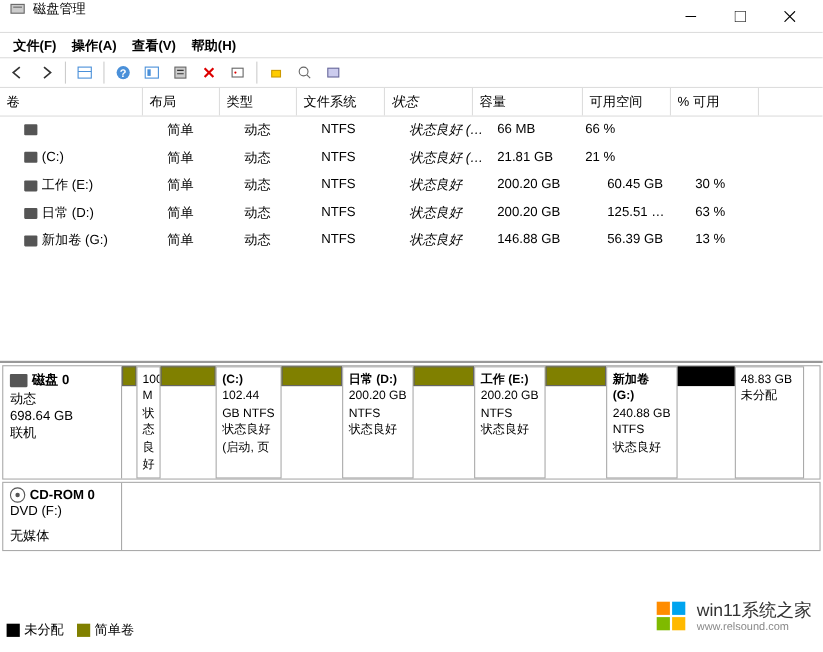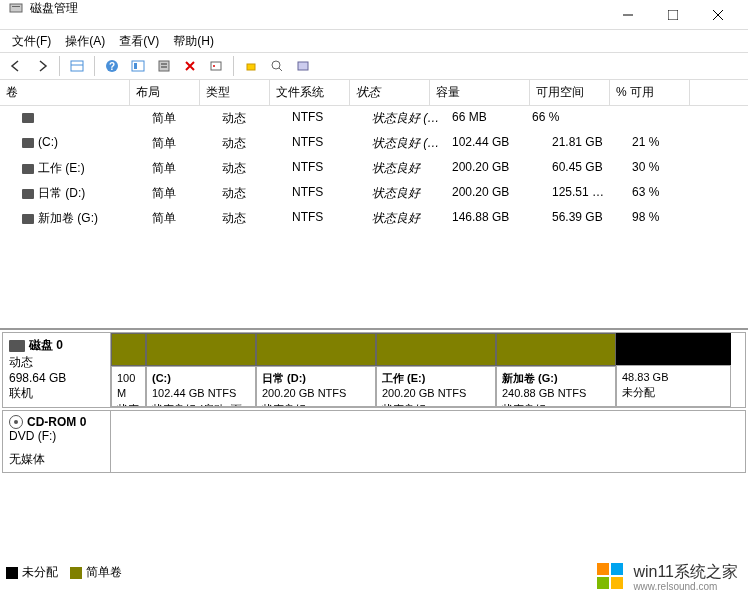--- a/index.html
+++ b/index.html
@@ -6,21 +6,21 @@
     body { font-family: "Microsoft YaHei", "Segoe UI", sans-serif; font-size: 12px; background: #fff; width: 748px; height: 593px; overflow: hidden; position: relative; }
     
     
     .titlebar { height: 30px; display: flex; align-items: flex-start; padding: 0 8px; border-bottom: 1px solid #ddd; }
     .titlebar-icon { width: 16px; height: 16px; margin-right: 6px; display: inline-flex; align-items: center; justify-content: center; }
     .titlebar-title { flex: 1; font-size: 12px; }
     .window-controls { display: flex; }
     .window-btn { width: 45px; height: 30px; display: flex; align-items: center; justify-content: center; cursor: default; }
     
     
-    .menubar { height: 22px; display: flex; align-items: center; padding: 0 6px; gap: 2px; }
+    .menubar { height: 22px; display: flex; align-items: center; padding: 0 6px; gap: 2px; font-weight: bold; }
     .menu-item { padding: 2px 6px; cursor: default; }
     
     
     .toolbar { height: 28px; display: flex; align-items: center; padding: 0 4px; gap: 2px; border-top: 1px solid #ddd; border-bottom: 1px solid #ddd; }
     .tool-btn { width: 24px; height: 24px; display: flex; align-items: center; justify-content: center; cursor: default; }
     .tool-sep { width: 1px; height: 20px; background: #ccc; margin: 0 3px; }
     
     
     .volume-table { height: 248px; overflow: auto; }
     .table-header { display: flex; border-bottom: 1px solid #ddd; background: #fff; }
@@ -44,30 +44,30 @@
     .disk-label-title { font-weight: bold; display: flex; align-items: center; gap: 4px; }
     .disk-icon { width: 16px; height: 12px; background: #555; border-radius: 1px; display: inline-block; }
     .cd-icon { width: 14px; height: 14px; border: 1px solid #555; border-radius: 50%; display: inline-block; position: relative; }
     .cd-icon:after { content: ''; position: absolute; width: 4px; height: 4px; background: #555; border-radius: 50%; top: 4px; left: 4px; }
     .part-strip { flex: 1; }
     .part-strip.olive { background: #808000; border: 1px solid #666; }
     .part-strip.black { background: #000; }
     .partition { border: 1px solid #aaa; padding: 4px 5px; font-size: 11px; line-height: 1.4; }
     .partition-title { font-weight: bold; }
     .parts-container { display: flex; flex: 1; }
-    .part-col { display: flex; flex-direction: column; }
+    .part-col { display: flex; flex-direction: row; }
     
     
     .legend { position: absolute; bottom: 12px; left: 6px; display: flex; gap: 12px; align-items: center; }
     .legend-sw { width: 12px; height: 12px; display: inline-block; margin-right: 4px; vertical-align: middle; }
     .legend-sw.black { background: #000; }
     .legend-sw.olive { background: #808000; }
     
     
-    .watermark { position: absolute; bottom: 0; right: 10px; display: flex; align-items: center; gap: 8px; padding-left: 40px; }
+    .watermark { position: absolute; bottom: 16px; right: 10px; display: flex; align-items: center; gap: 8px; padding-left: 40px; }
     .wm-logo { width: 28px; height: 28px; position: relative; }
     .wm-sq { position: absolute; width: 12px; height: 12px; }
     .wm-text { line-height: 1.2; }
     .wm-title { font-size: 16px; color: #333; font-weight: 500; }
     .wm-url { font-size: 10px; color: #888; }
   </style>
 </head>
 <body>
 
 <div class="titlebar">
@@ -193,21 +193,20 @@
     <div class="td col-status">状态良好 (…</div>
     <div class="td col-free">66 MB</div>
     <div class="td col-pct">66 %</div>
       </div>
       <div class="table-row">
     <div class="td col-vol"><span class="vol-icon"></span>(C:)</div>
     <div class="td col-layout">简单</div>
     <div class="td col-type">动态</div>
     <div class="td col-fs">NTFS</div>
     <div class="td col-status">状态良好 (…</div>
-    <div class="td col-cap">102.44 GB</div>
     <div class="td col-free">21.81 GB</div>
     <div class="td col-pct">21 %</div>
       </div>
       <div class="table-row">
     <div class="td col-vol"><span class="vol-icon"></span>工作 (E:)</div>
     <div class="td col-layout">简单</div>
     <div class="td col-type">动态</div>
     <div class="td col-fs">NTFS</div>
     <div class="td col-status">状态良好</div>
     <div class="td col-cap">200.20 GB</div>
@@ -225,21 +224,21 @@
     <div class="td col-pct">63 %</div>
       </div>
       <div class="table-row">
     <div class="td col-vol"><span class="vol-icon"></span>新加卷 (G:)</div>
     <div class="td col-layout">简单</div>
     <div class="td col-type">动态</div>
     <div class="td col-fs">NTFS</div>
     <div class="td col-status">状态良好</div>
     <div class="td col-cap">146.88 GB</div>
     <div class="td col-free">56.39 GB</div>
-    <div class="td col-pct">98 %</div>
+    <div class="td col-pct">13 %</div>
       </div>
     </div>
 </div>
 
 <div class="disk-panel">
   <div class="disk-row">
     <div class="disk-label">
       <div class="disk-label-title">
           <span class="disk-icon"></span>
           <span>磁盘 0</span>

